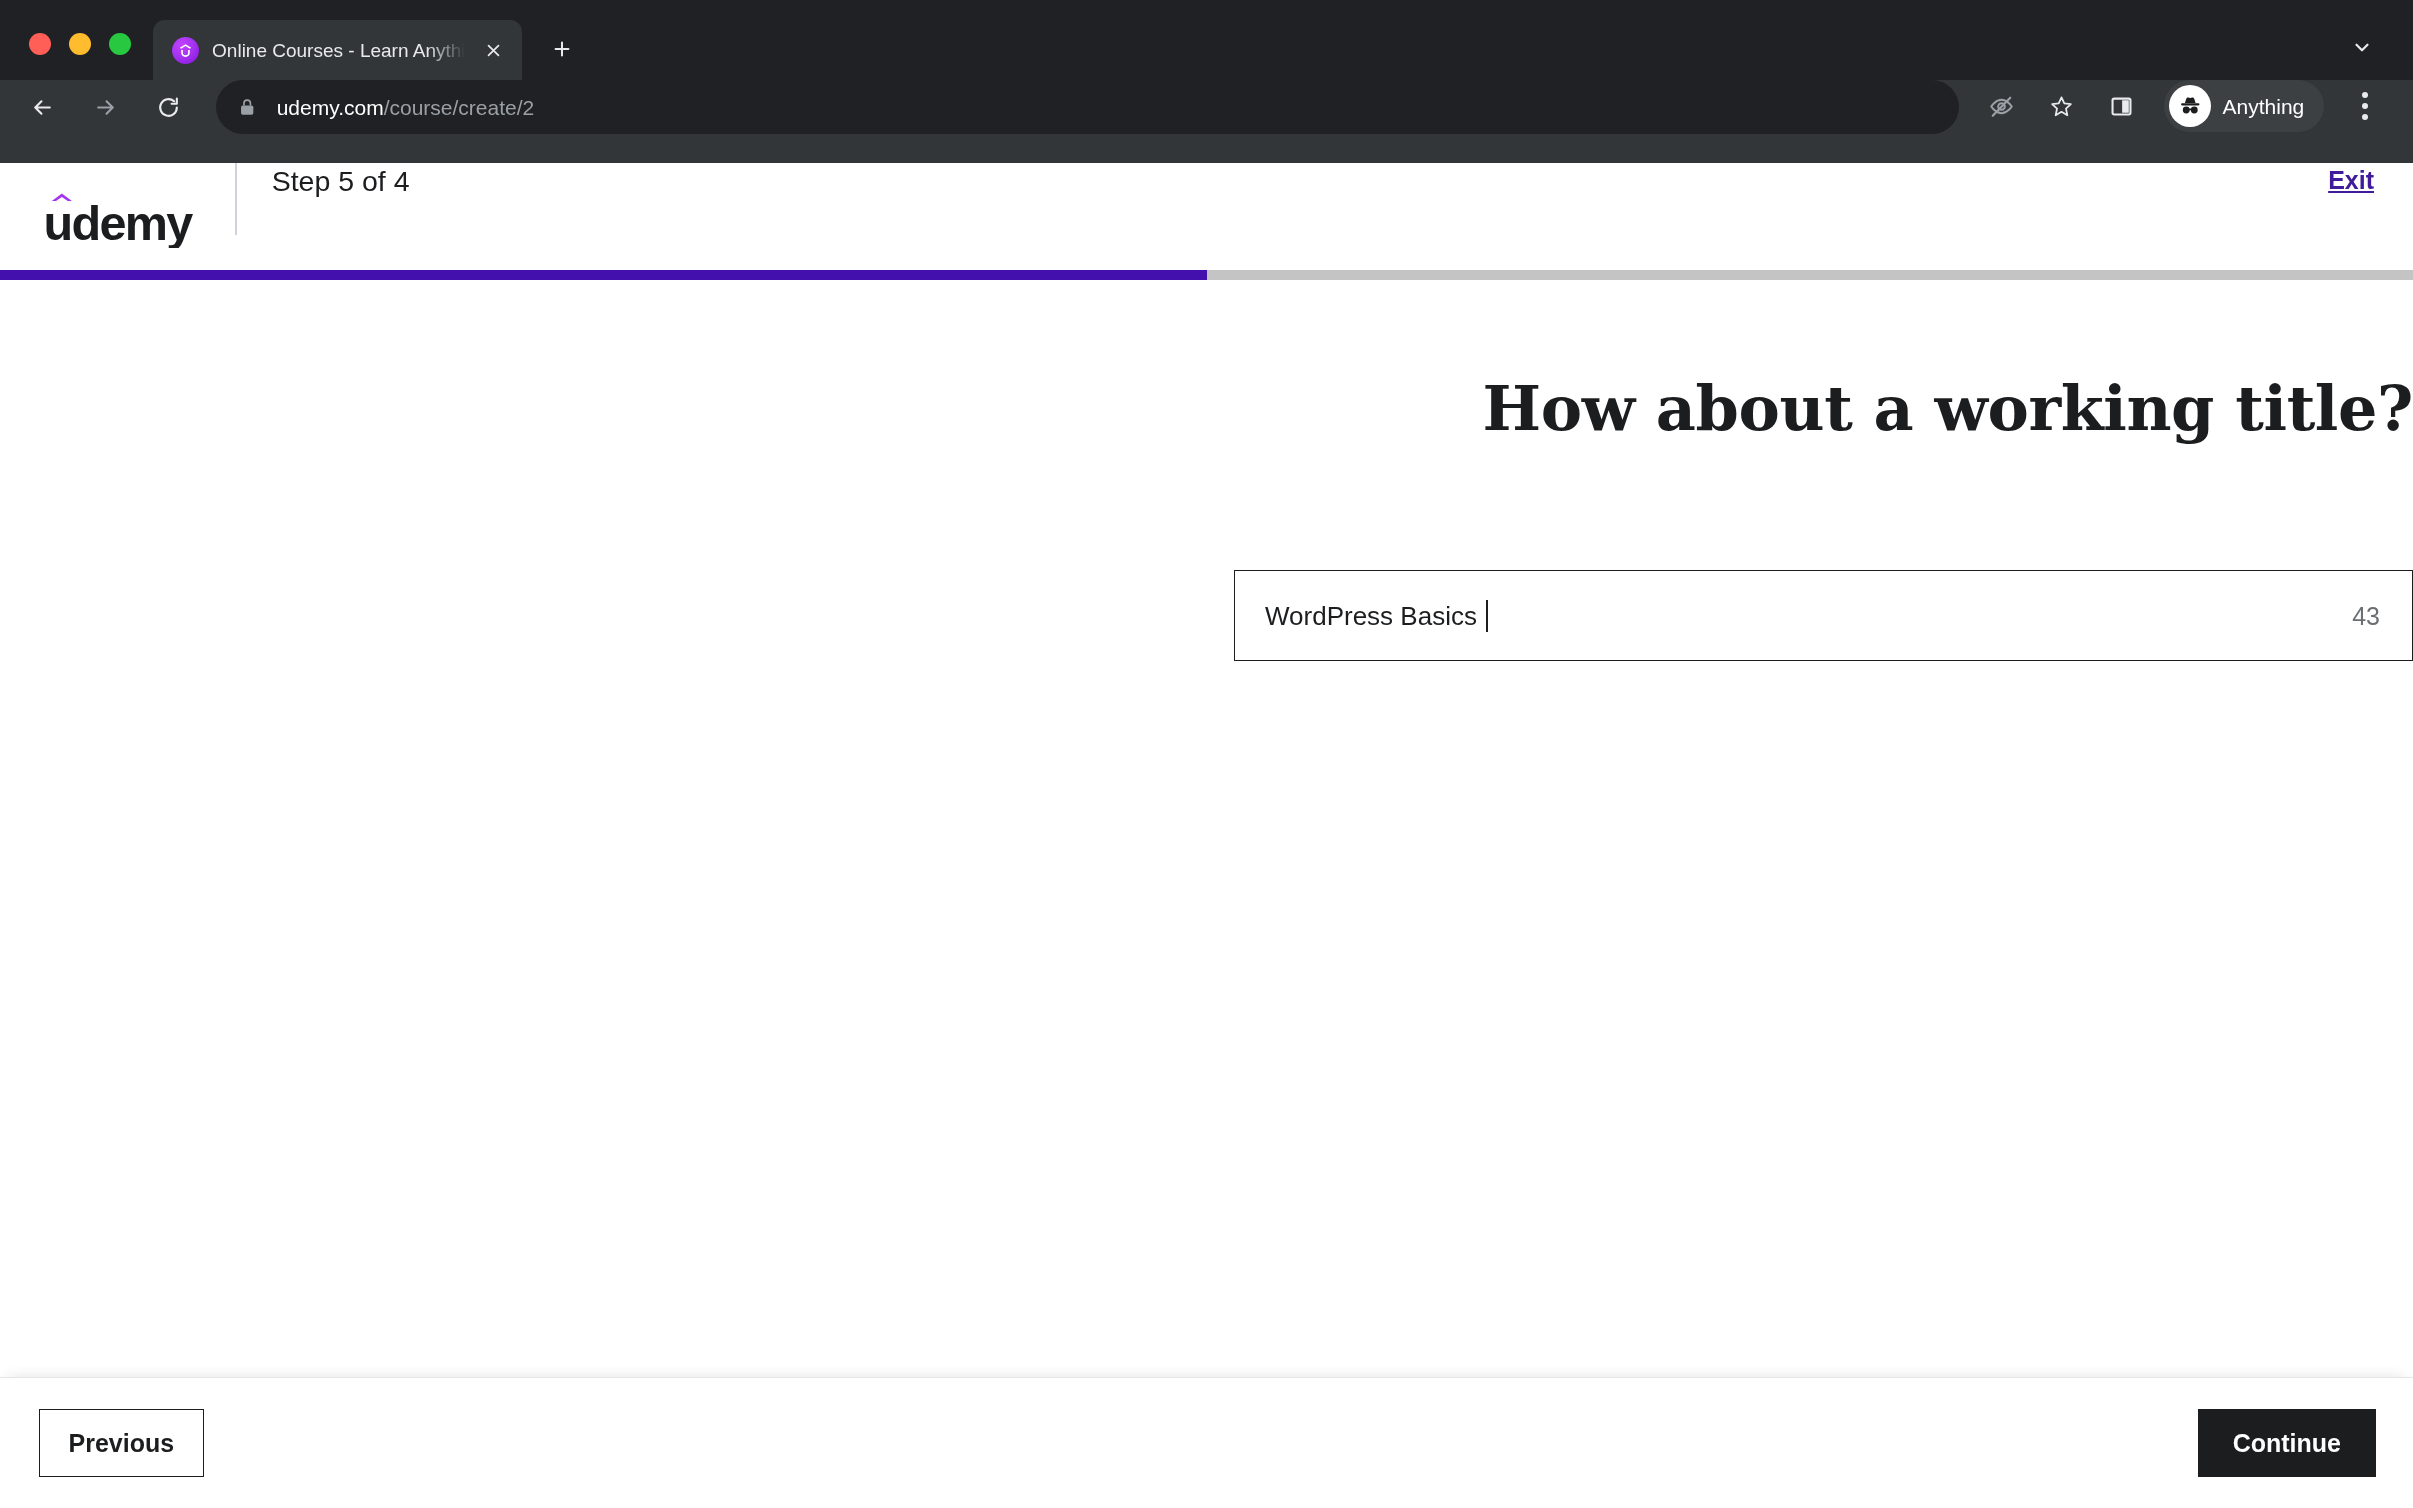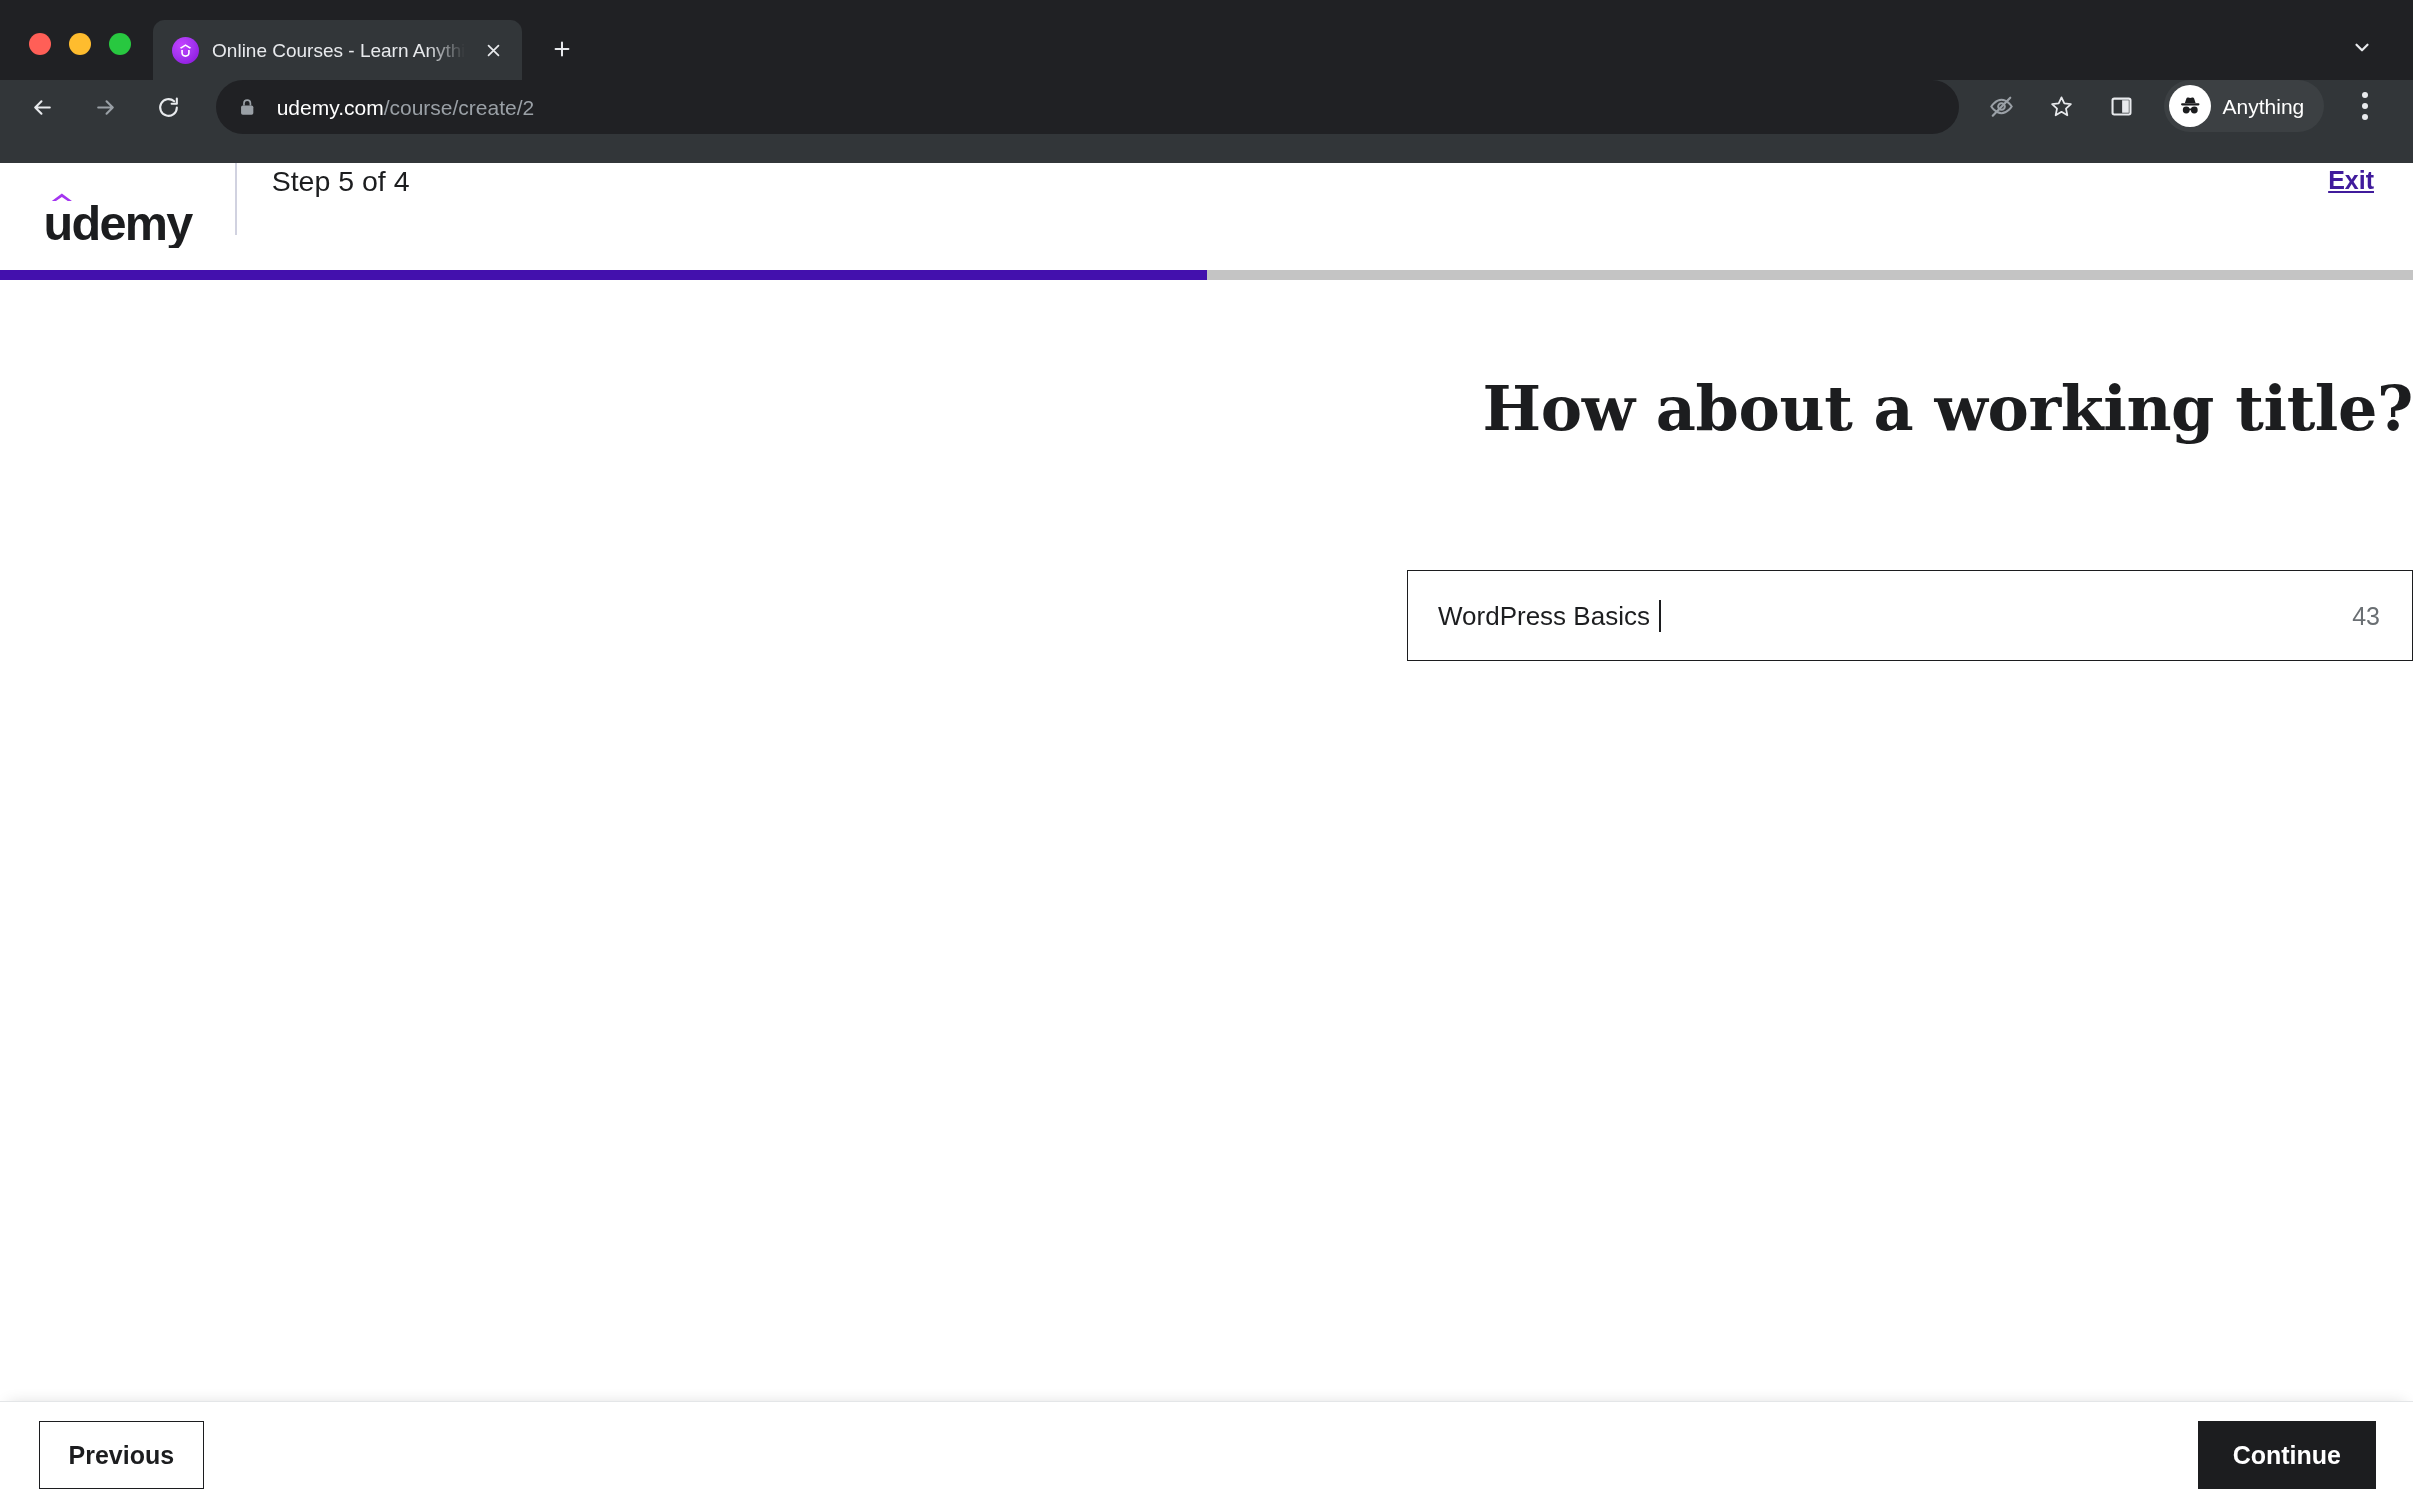--- a/index.html
+++ b/index.html
@@ -278,21 +278,21 @@
 
   .page-subtitle {
     font-size: 27px;
     color: #1c1d1f;
     margin-top: 35px;
     line-height: 35px;
     text-align: center;
   }
 
   .title-field {
-    width: 1006px;
+    width: 1179px;
     height: 91px;
     border: 1.7px solid #1c1d1f;
     background: #ffffff;
     margin-top: 124px;
     display: flex;
     align-items: center;
     padding: 0 32px 0 30px;
   }
   .title-field-value {
     font-size: 26px;
@@ -310,21 +310,21 @@
   }
   .title-field-spacer { flex: 1 1 auto; }
   .title-field-counter {
     font-size: 25px;
     color: #6a6f73;
     line-height: 34px;
   }
 
   
   .site-footer {
-    height: 107px;
+    height: 131px;
     background: #ffffff;
     border-top: 0.8px solid #e4e6e8;
     box-shadow: 0 -6.7px 15px -8.4px rgba(0,0,0,0.16);
     display: flex;
     align-items: center;
     justify-content: space-between;
     padding: 0 37px 0 39px;
     flex: 0 0 auto;
     position: relative;
     z-index: 3;

